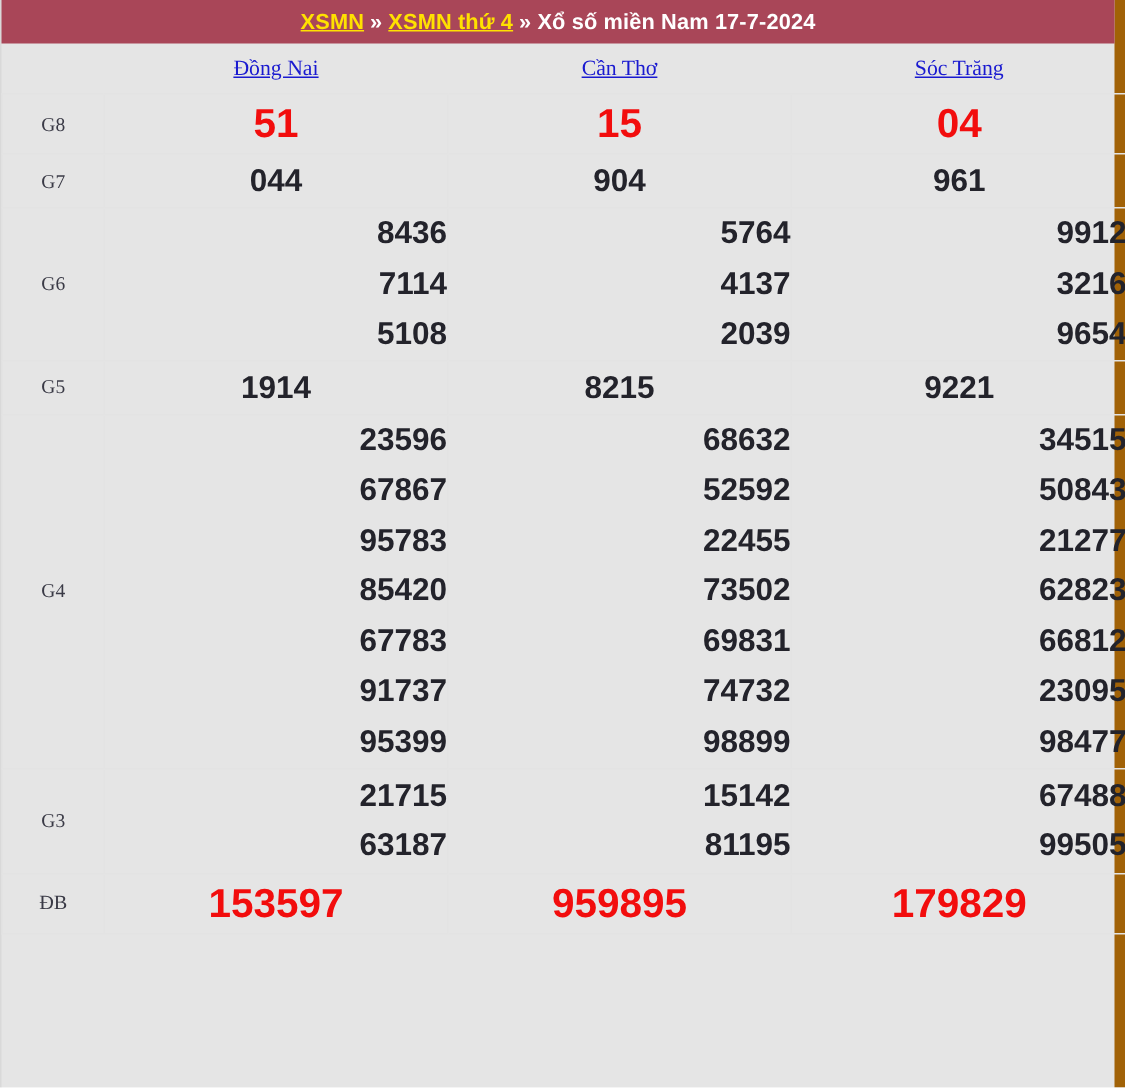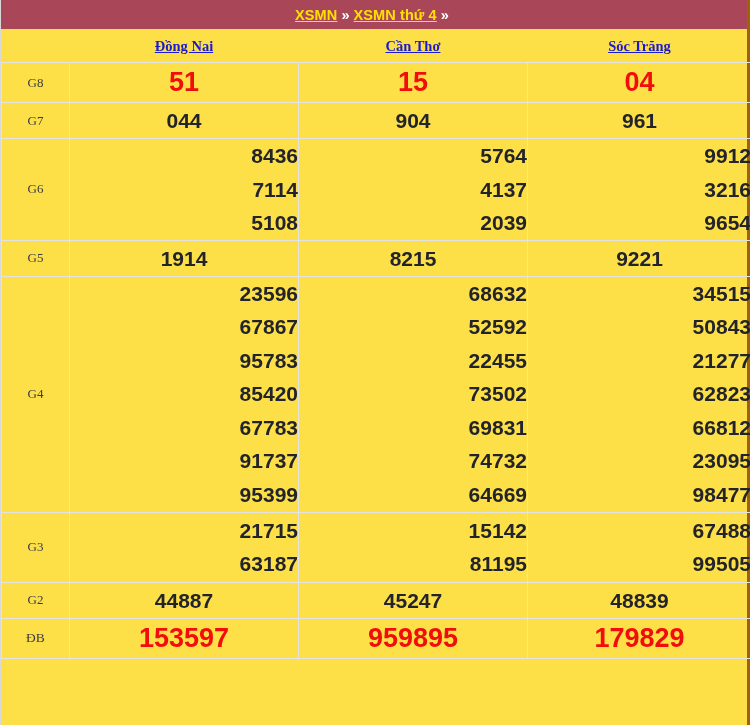--- a/index.html
+++ b/index.html
@@ -11,24 +11,24 @@
     width: 750px;
     height: 725px;
     font-family: "Liberation Sans", sans-serif;
     overflow: hidden;
   }
 
   #page {
     width: 750px;
     height: 725px;
     position: relative;
-    background: #fde047;
+    background: #e5e5e5;
     box-sizing: border-box;
     border-left: 1px solid #d9d9d9;
-    border-right: 3px solid #a16207;
+    border-right: 7px solid #a16207;
   }
 
   
   .breadcrumb-bar {
     height: 29px;
     background: #a8455a;
     background: #a94658;
     color: #ffffff;
     display: flex;
     align-items: center;
@@ -76,21 +76,21 @@
     border-right: none;
     border-bottom: 1px solid #e3e3e3;
     height: 33px;
   }
   table.results tr.head-row th.blank { border: none; }
 
   .prov-link {
     color: #1a1ad0;
     text-decoration: underline;
     font-size: 14.5px;
-    font-weight: bold;
+    font-weight: normal;
     cursor: pointer;
     font-family: "Liberation Serif", serif;
   }
 
   td.label {
     font-size: 13px;
     color: #3a3a46;
     font-family: "Liberation Serif", serif;
     font-weight: normal;
   }
@@ -137,20 +137,21 @@
 </head>
 <body>
 
 <div id="page">
 
   <div class="breadcrumb-bar">
     <span class="crumb-link">XSMN</span>
     <span class="crumb-sep">»</span>
     <span class="crumb-link">XSMN thứ 4</span>
     <span class="crumb-sep">»</span>
+    <span class="crumb-current">Xổ số miền Nam 17-7-2024</span>
   </div>
 
   <table class="results">
     <colgroup>
       <col class="c-label">
       <col class="c-prov">
       <col class="c-prov">
       <col class="c-prov3">
     </colgroup>
     <thead>
@@ -233,21 +234,21 @@
             <span class="n">91737</span>
             <span class="n">95399</span>
           </td>
           <td class="nums">
             <span class="n">68632</span>
             <span class="n">52592</span>
             <span class="n">22455</span>
             <span class="n">73502</span>
             <span class="n">69831</span>
             <span class="n">74732</span>
-            <span class="n">64669</span>
+            <span class="n">98899</span>
           </td>
           <td class="nums">
             <span class="n">34515</span>
             <span class="n">50843</span>
             <span class="n">21277</span>
             <span class="n">62823</span>
             <span class="n">66812</span>
             <span class="n">23095</span>
             <span class="n">98477</span>
           </td>
@@ -260,32 +261,20 @@
           </td>
           <td class="nums">
             <span class="n">15142</span>
             <span class="n">81195</span>
           </td>
           <td class="nums">
             <span class="n">67488</span>
             <span class="n">99505</span>
           </td>
         </tr>
-        <tr class="r-g2">
-          <td class="label">G2</td>
-          <td class="nums">
-            <span class="n">44887</span>
-          </td>
-          <td class="nums">
-            <span class="n">45247</span>
-          </td>
-          <td class="nums">
-            <span class="n">48839</span>
-          </td>
-        </tr>
         <tr class="r-db">
           <td class="label db">ĐB</td>
           <td class="nums db">
             <span class="n">153597</span>
           </td>
           <td class="nums db">
             <span class="n">959895</span>
           </td>
           <td class="nums db">
             <span class="n">179829</span>

